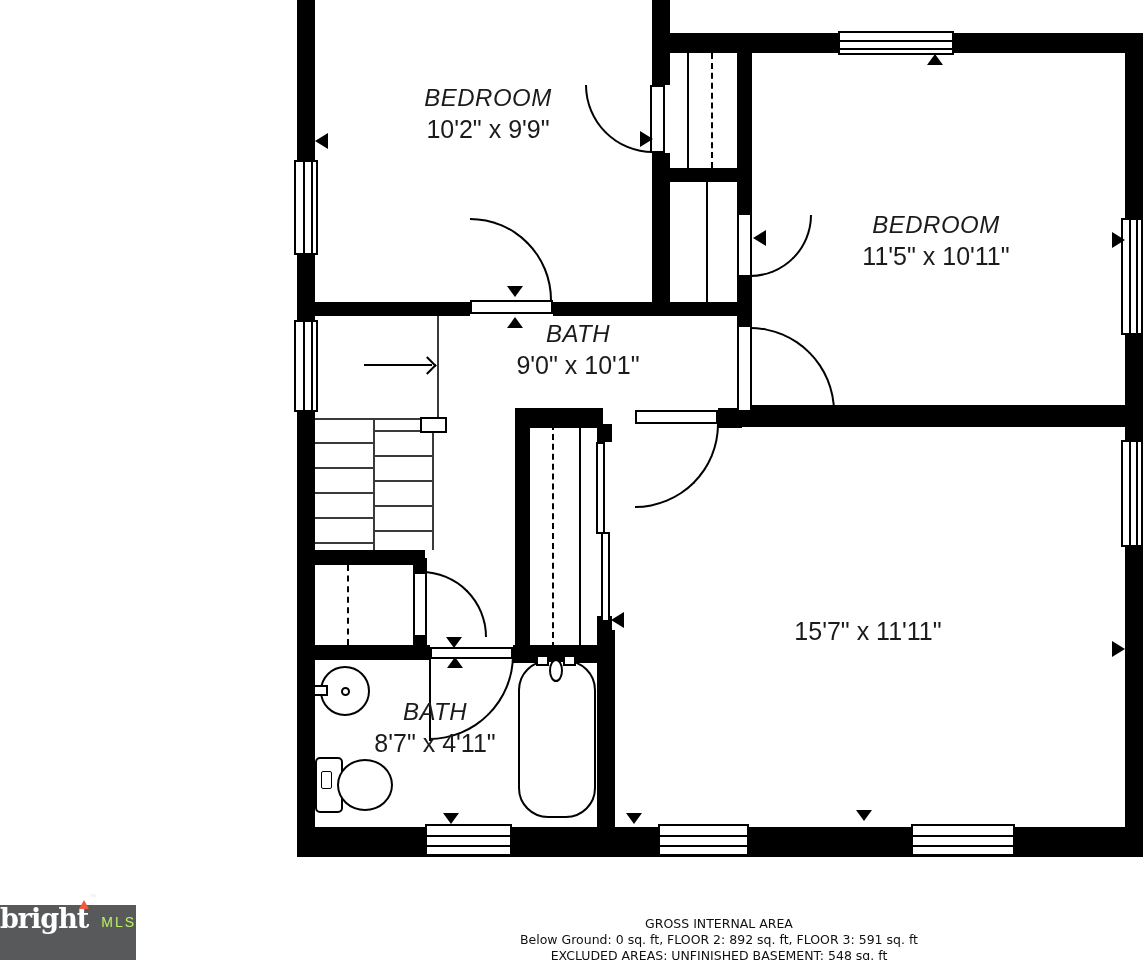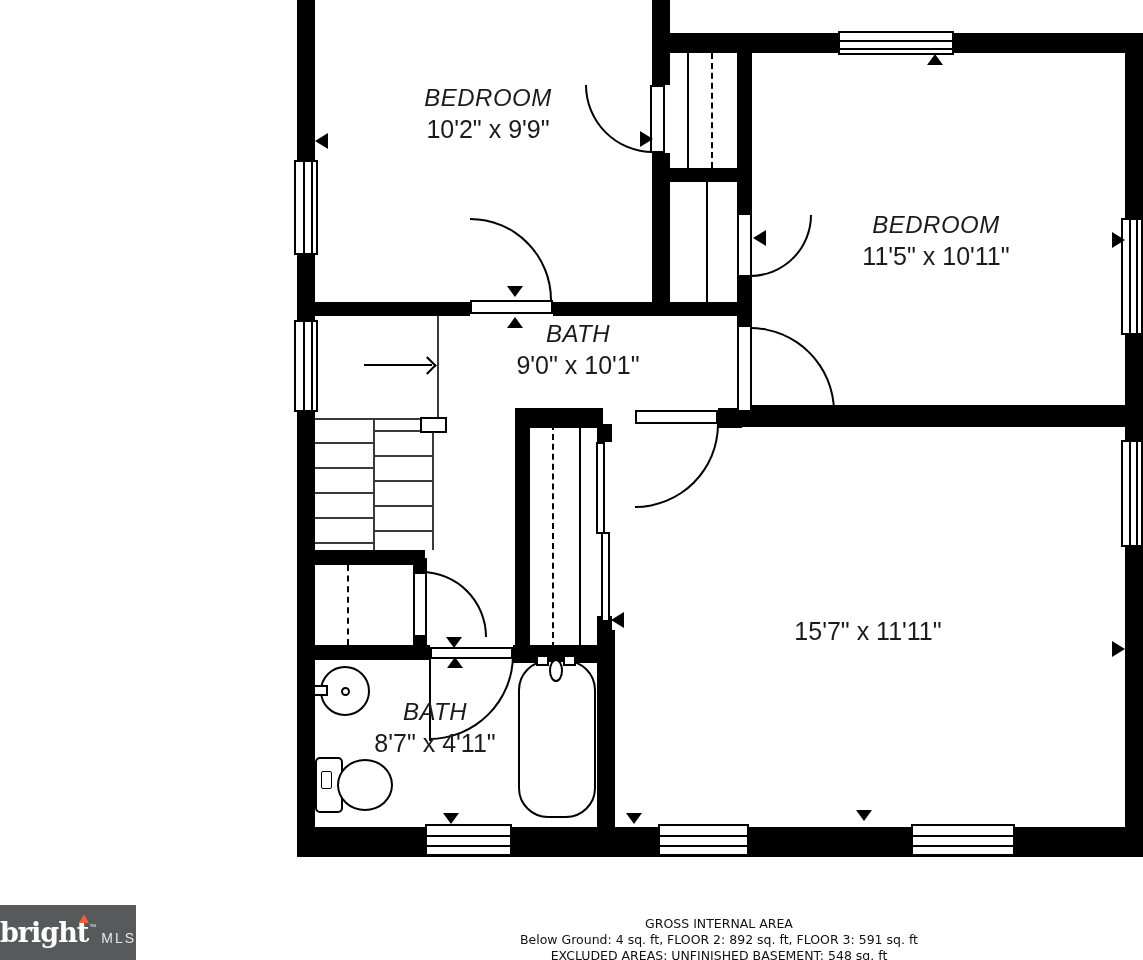--- a/index.html
+++ b/index.html
@@ -18,25 +18,25 @@
   .tri{position:absolute;width:0;height:0;}
   .tri-l{border-top:8px solid transparent;border-bottom:8px solid transparent;border-right:13px solid #000;}
   .tri-r{border-top:8px solid transparent;border-bottom:8px solid transparent;border-left:13px solid #000;}
   .tri-u{border-left:8px solid transparent;border-right:8px solid transparent;border-bottom:11px solid #000;}
   .tri-d{border-left:8px solid transparent;border-right:8px solid transparent;border-top:11px solid #000;}
   .room{position:absolute;transform:translate(-50%,-50%);text-align:center;color:#1b1b1b;white-space:nowrap;}
   .room .nm{font-size:24px;letter-spacing:.5px;font-style:italic;}
   .room .dm{font-size:25px;margin-top:3px;}
   .fix{position:absolute;background:#fff;border:2px solid #000;box-sizing:border-box;}
   .footer{position:absolute;left:295px;width:848px;top:916px;text-align:center;font-family:"DejaVu Sans",sans-serif;font-size:12.5px;color:#101010;line-height:16px;}
-  .logo{position:absolute;left:0;top:905px;width:136px;height:55px;background:#58595b;display:flex;align-items:center;justify-content:center;}
+  .logo{position:absolute;left:0;top:905px;width:136px;height:55px;background:#58595b;display:flex;justify-content:center;}
   .logo .brand{font-family:"DejaVu Serif",serif;font-weight:bold;font-size:27px;color:#ffffff;letter-spacing:-1px;position:relative;line-height:1;}
   .logo .spark{position:absolute;width:0;height:0;border-left:5px solid transparent;border-right:5px solid transparent;border-bottom:9px solid #f15b40;top:-5px;right:-1px;}
   .logo .tm{font-size:7px;color:#e8e8e8;margin:-12px 0 0 1px;}
-  .logo .mls{font-family:"Liberation Sans",sans-serif;font-size:14px;color:#e5e5e5;letter-spacing:2px;margin:10px 0 0 5px;line-height:1;}
+  .logo .mls{font-family:"Liberation Sans",sans-serif;font-size:14px;color:#bef264;letter-spacing:2px;margin:10px 0 0 5px;line-height:1;}
   .chev{position:absolute;width:11px;height:11px;border-top:2px solid #000;border-right:2px solid #000;transform:rotate(45deg);}
 </style>
 </head>
 <body>
 
 <div class="screen">
 
   <div class="wall" style="left:297px;top:0;width:18px;height:857px"></div>
   <div class="wall" style="left:297px;top:827px;width:846px;height:30px"></div>
   <div class="wall" style="left:1125px;top:35px;width:18px;height:822px"></div>
@@ -190,21 +190,21 @@
   <div class="room" style="left:868px;top:630px">
     <div class="dm">15'7" x 11'11"</div>
   </div>
   <div class="room" style="left:435px;top:728px">
     <div class="nm">BATH</div>
     <div class="dm">8'7" x 4'11"</div>
   </div>
 
   <div class="footer">
     <div>GROSS INTERNAL AREA</div>
-    <div>Below Ground: 4 sq. ft, FLOOR 2: 892 sq. ft, FLOOR 3: 591 sq. ft</div>
+    <div>Below Ground: 0 sq. ft, FLOOR 2: 892 sq. ft, FLOOR 3: 591 sq. ft</div>
     <div>EXCLUDED AREAS: UNFINISHED BASEMENT: 548 sq. ft</div>
   </div>
 
   <div class="logo">
     <span class="brand"><span>bright</span><span class="spark"></span></span>
     <span class="tm">™</span>
     <span class="mls">MLS</span>
   </div>
 
 </div>

